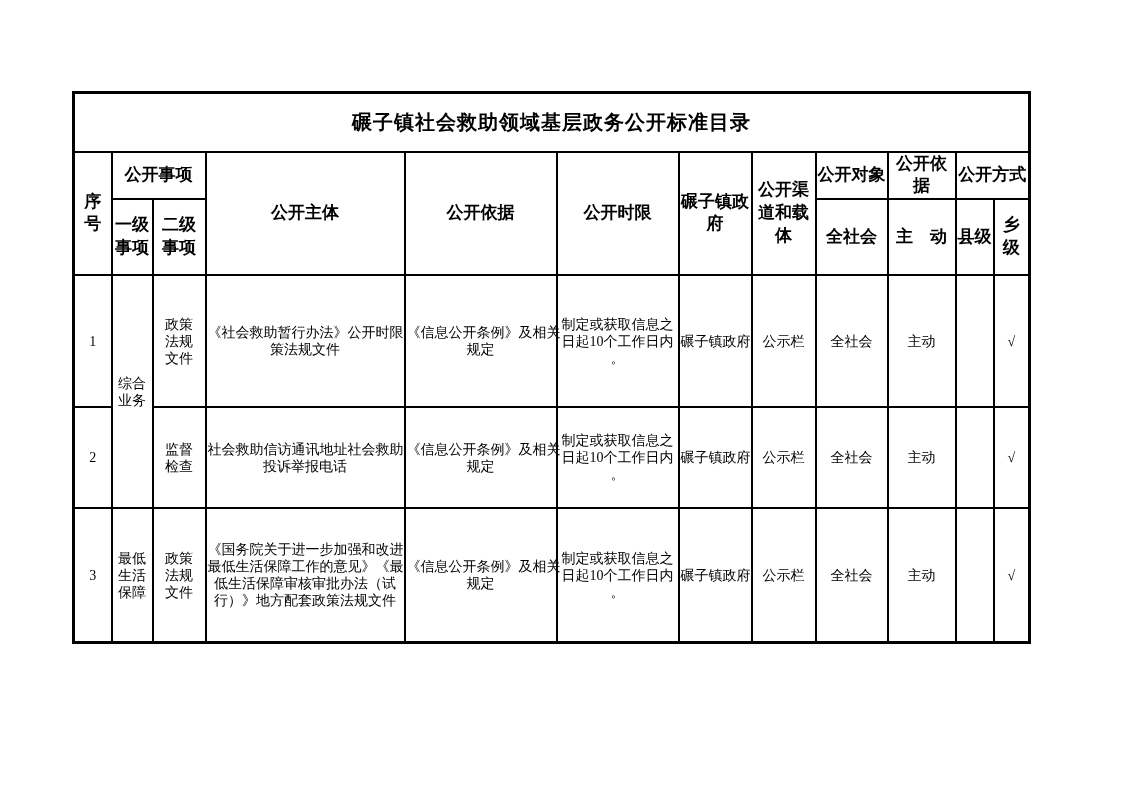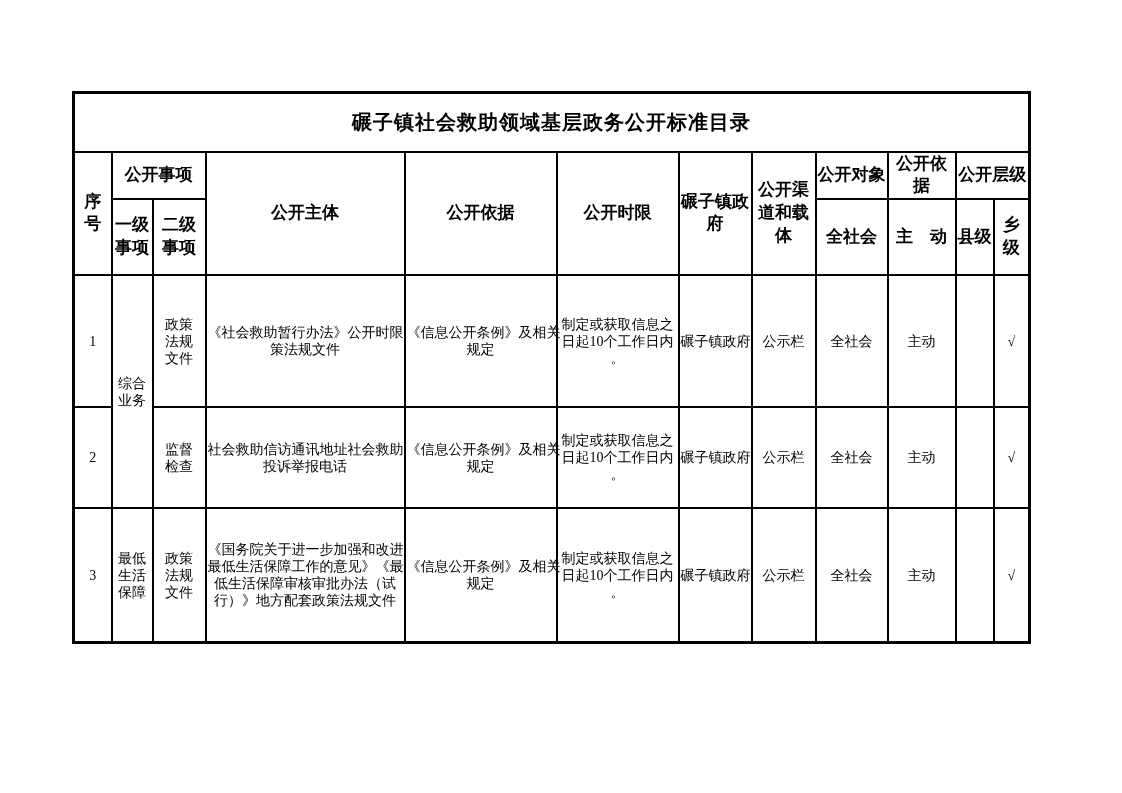--- a/index.html
+++ b/index.html
@@ -76,21 +76,21 @@
     <td colspan="2">公开事项</td>
     <td rowspan="2">公开主体</td>
     <td rowspan="2">公开依据</td>
     <td rowspan="2">公开时限</td>
     <td rowspan="2">碾子镇政府</td>
     <td rowspan="2" class="pre">公开渠
 道和载
 体</td>
     <td>公开对象</td>
     <td>公开依据</td>
-    <td colspan="2">公开层级</td>
+    <td colspan="2">公开方式</td>
   </tr>
 
   <tr class="hdr" style="height:76px">
     <td class="pre">一级
 事项</td>
     <td class="pre">二级
 事项</td>
     <td>全社会</td>
     <td>主　动</td>
     <td>县级</td>

